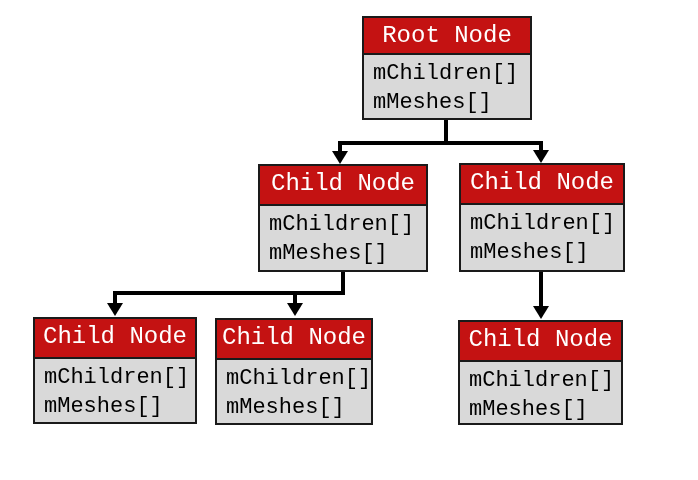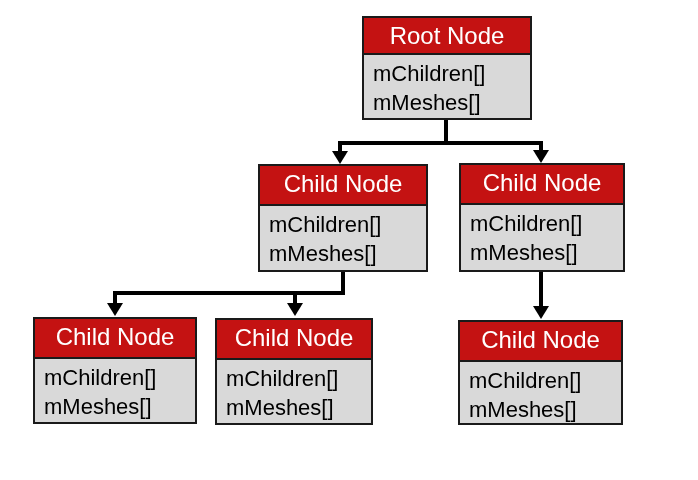--- a/index.html
+++ b/index.html
@@ -5,21 +5,21 @@
   html, body {
     margin: 0;
     padding: 0;
     background: #ffffff;
   }
   .canvas {
     position: relative;
     width: 698px;
     height: 480px;
     background: var(--canvas-bg, #ffffff);
-    font-family: Liberation Sans, sans-serif;
+    font-family: Liberation Mono, monospace;
     overflow: hidden;
   }
   .connector-layer {
     position: absolute;
     left: 0;
     top: 0;
     pointer-events: none;
   }
   .connector-layer line {
     stroke: var(--connector, #000000);

